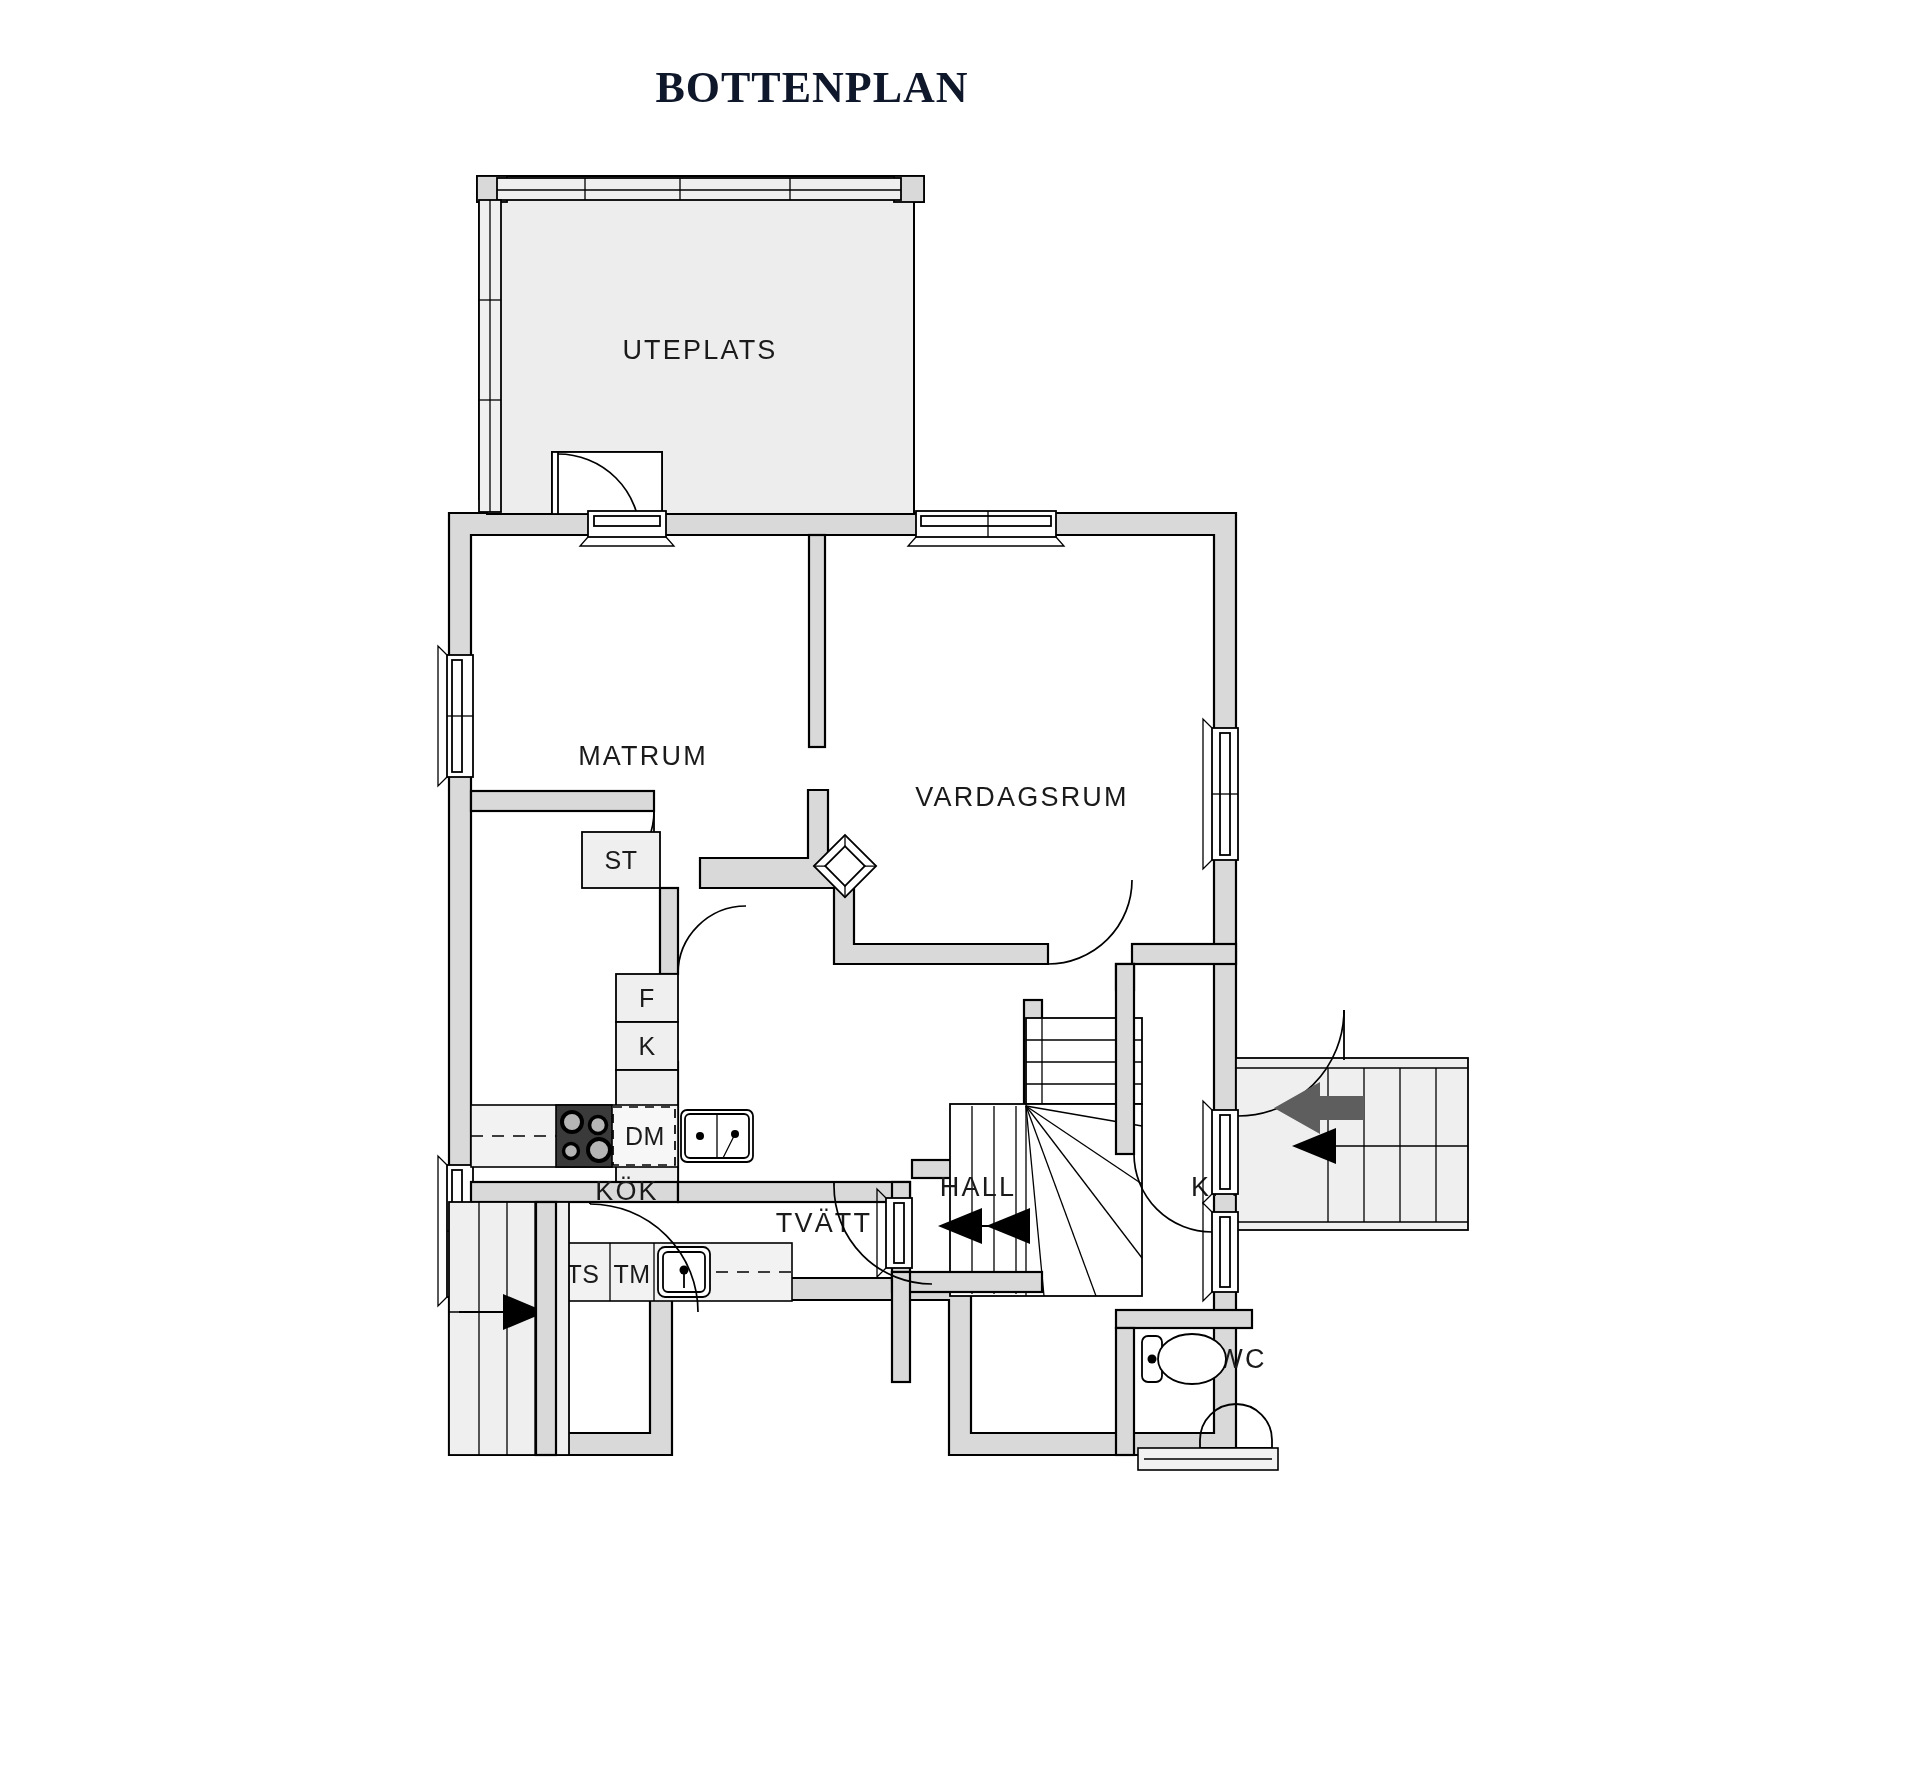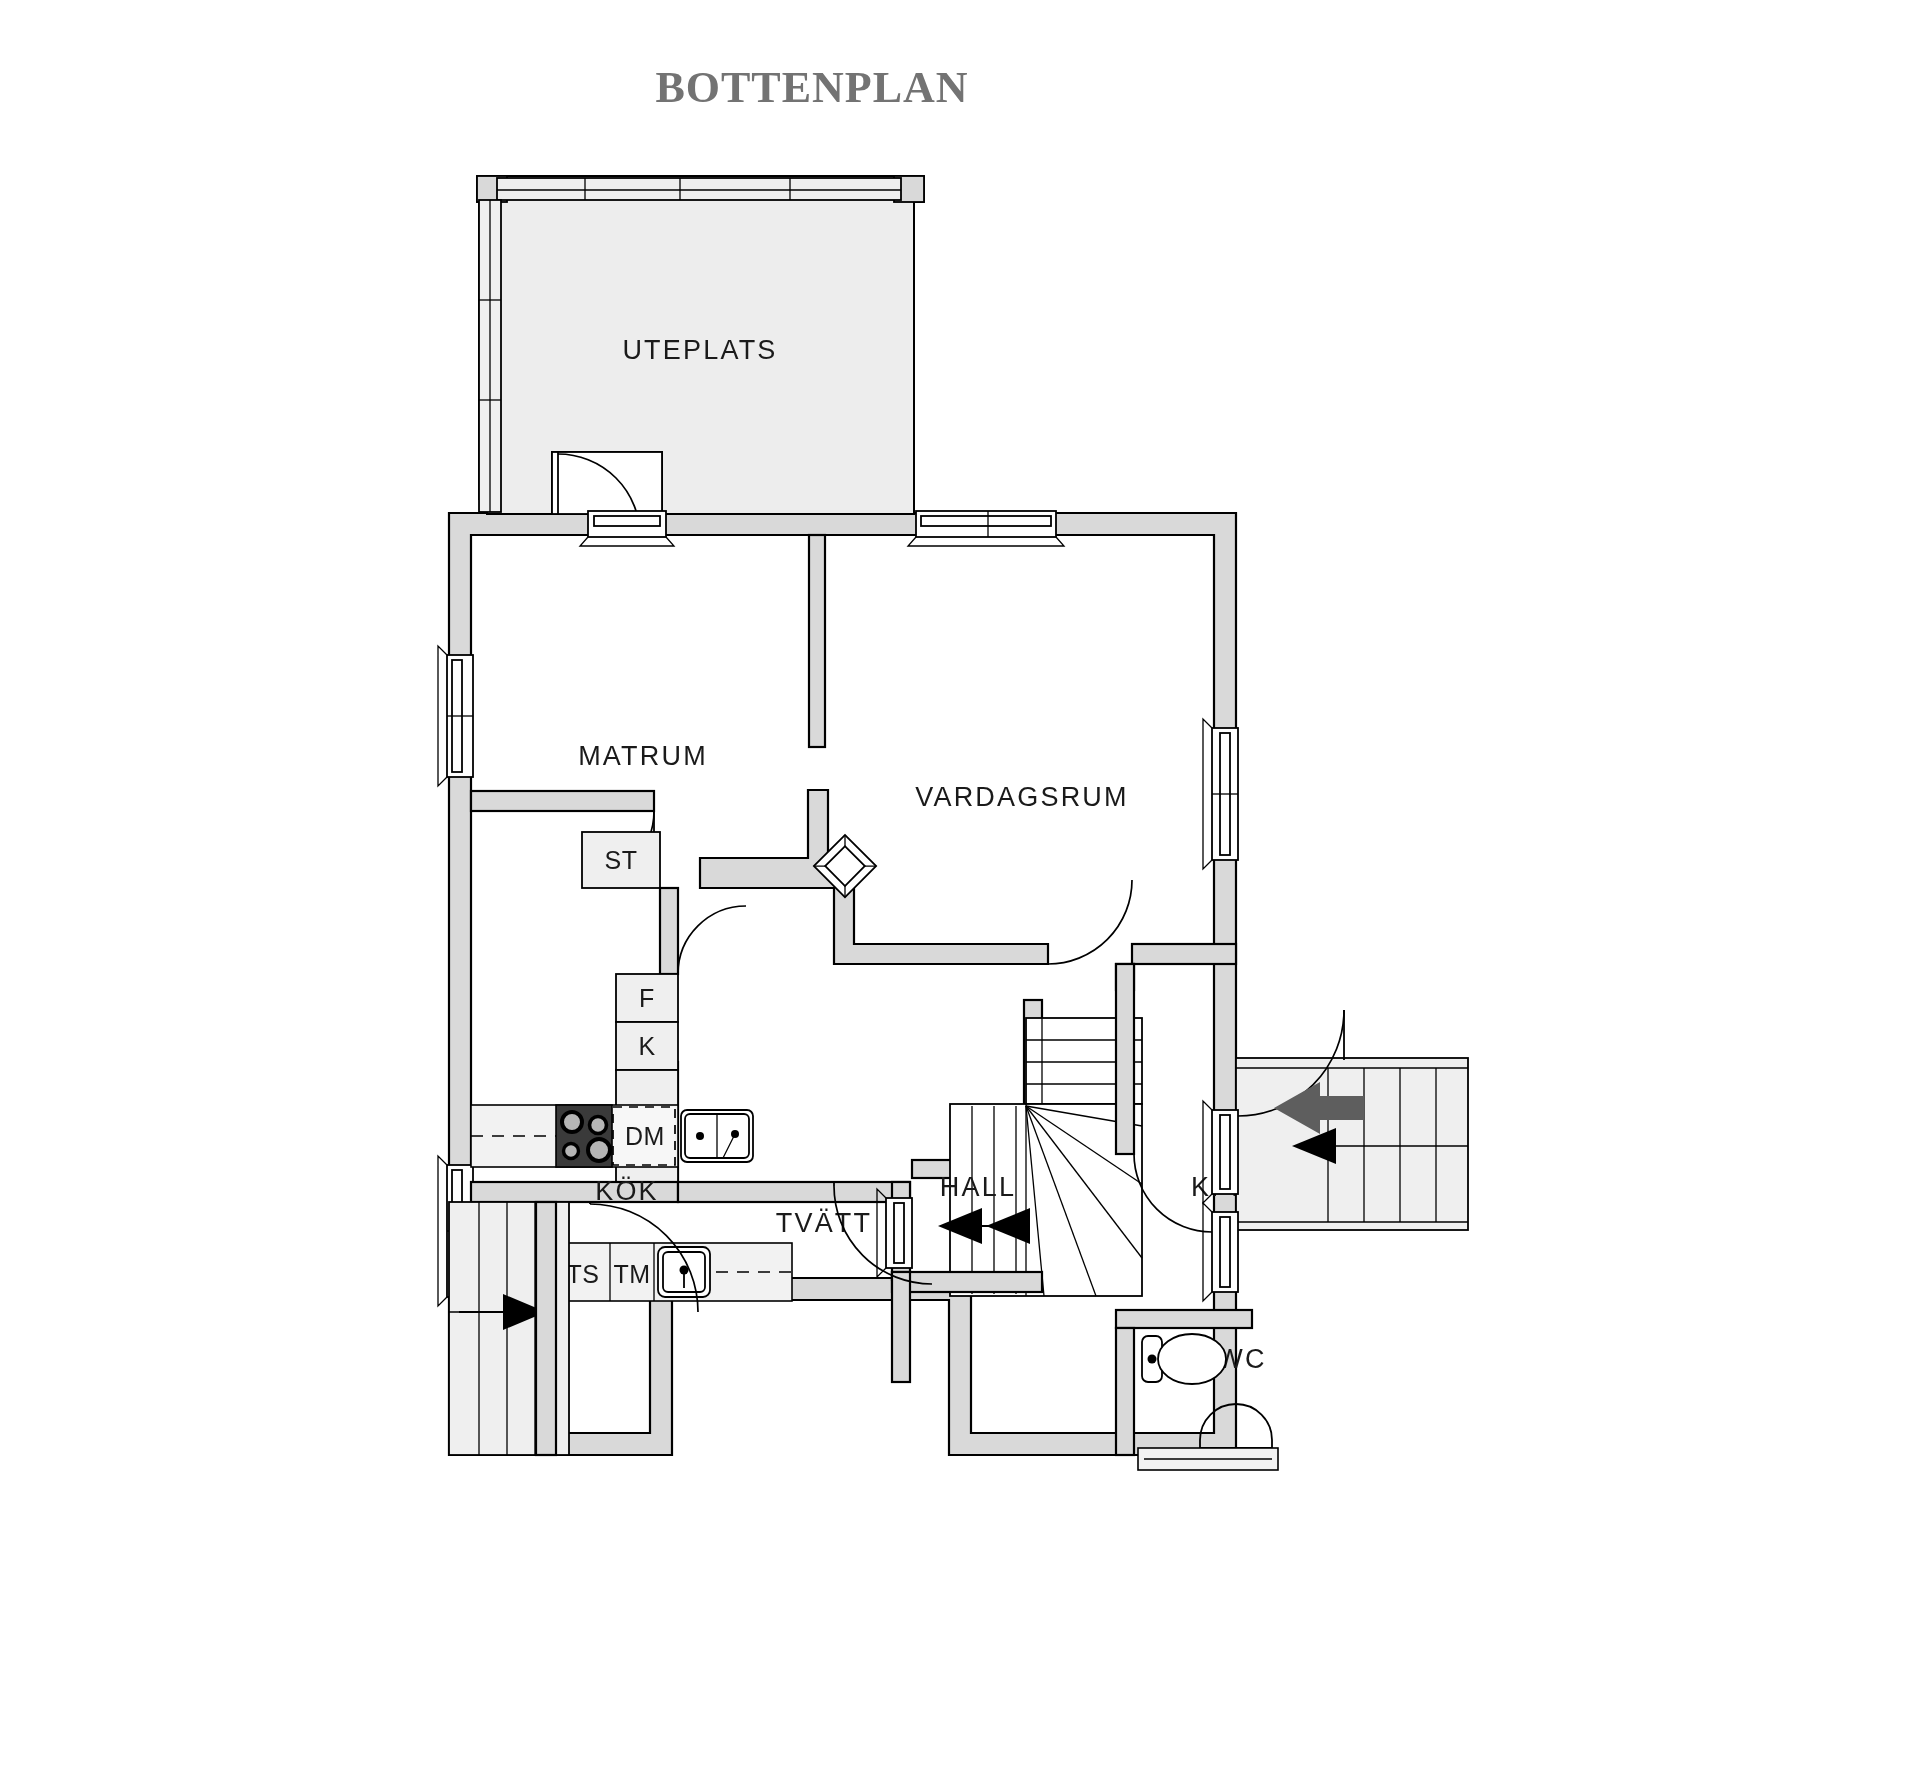--- a/index.html
+++ b/index.html
@@ -1,20 +1,20 @@
 <!DOCTYPE html>
 <html><head>
 <meta charset="utf-8">
 <style>
   html,body{margin:0;padding:0;background:#ffffff;}
   body{width:1920px;height:1787px;position:relative;font-family:"Liberation Sans",sans-serif;overflow:hidden;}
   #plan-title{
     position:absolute;top:62px;left:0;width:1624px;text-align:center;
     font-family:"Liberation Serif",serif;font-weight:bold;font-size:44px;
-    letter-spacing:1px;color:#737373;
+    letter-spacing:1px;color:#0f172a;
   }
   #floorplan-canvas{position:absolute;top:0;left:0;width:1920px;height:1787px;}
   .room-label{font-family:"Liberation Sans",sans-serif;font-size:27px;fill:#1a1a1a;letter-spacing:2.2px;}
   .small-label{font-family:"Liberation Sans",sans-serif;font-size:25px;fill:#1a1a1a;letter-spacing:0.5px;}
   .wall{fill:#d9d9d9;stroke:#000;stroke-width:2.2;stroke-linejoin:miter;}
   .wall-thin{fill:#d9d9d9;stroke:#000;stroke-width:1.8;}
   .patio{fill:#ededed;stroke:#000;stroke-width:2;}
   .floor-white{fill:#ffffff;stroke:none;}
   .light-fill{fill:#efefef;stroke:#000;stroke-width:1.8;}
   .lighter-fill{fill:#f2f2f2;stroke:#000;stroke-width:1.6;}

